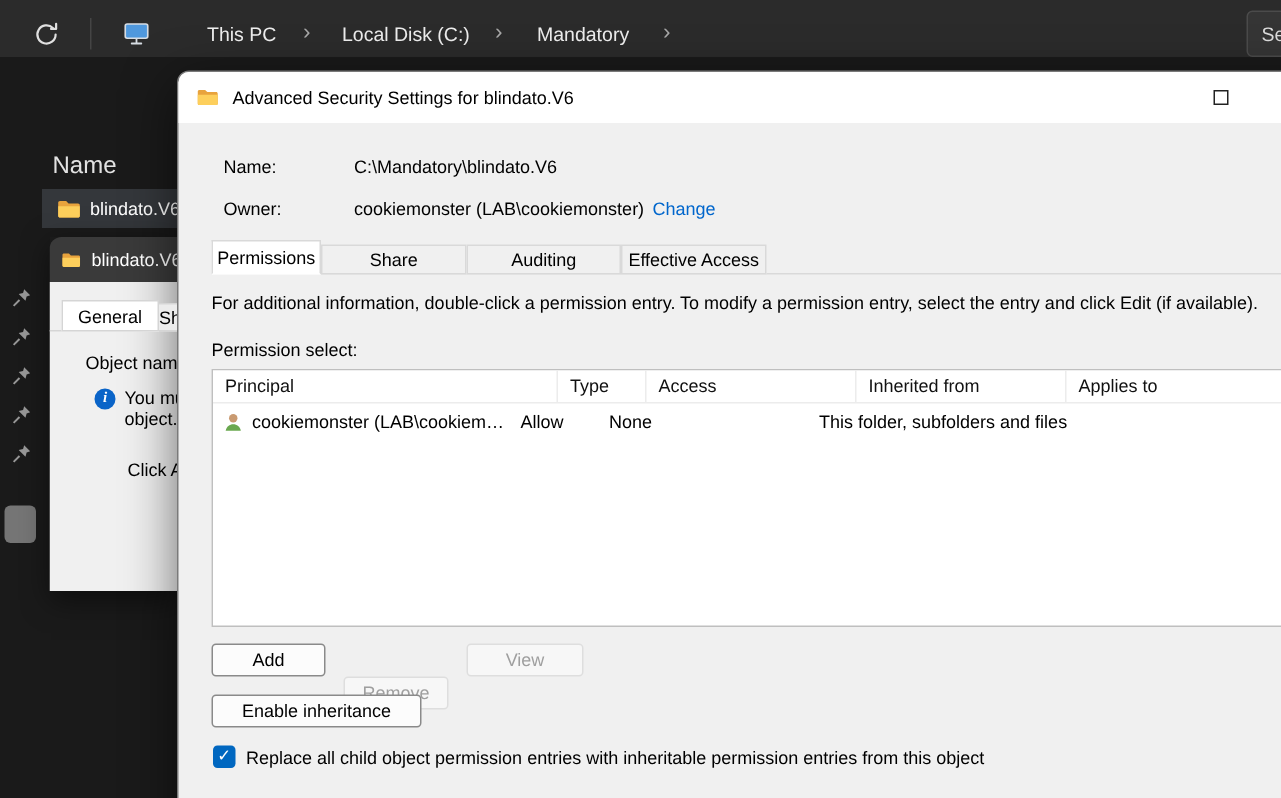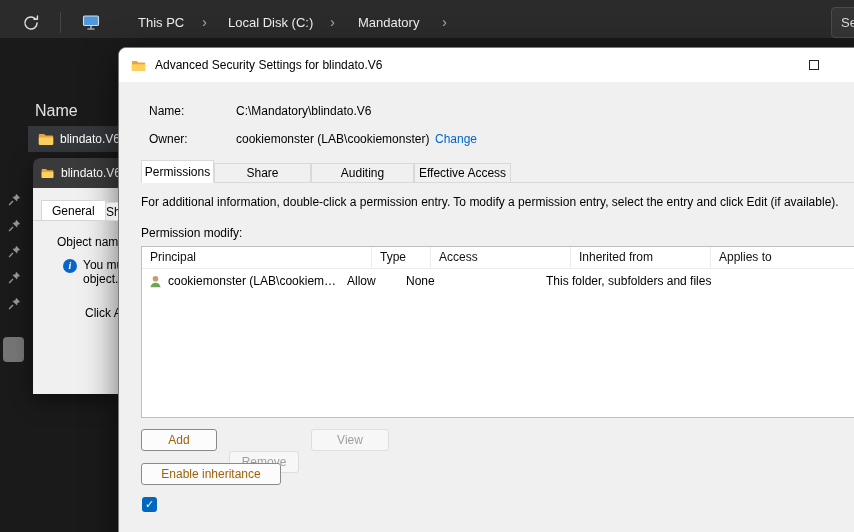--- a/index.html
+++ b/index.html
@@ -83,21 +83,21 @@
         border-right:1px solid #ececec; white-space:nowrap; overflow:hidden; }
   .thA { width:230px; } .thB { width:59px; } .thC { width:140px; } .thD { width:140px; } .thE { flex:1; border-right:none; }
   .trow { position:absolute; top:23px; left:0; right:0; height:22px; display:flex; align-items:center; }
   .td { flex:none; font-size:12px; color:#000; padding-left:8px; white-space:nowrap; overflow:hidden; }
   .tdA { width:197px; display:flex; align-items:center; padding-left:6px; }
   .tdA svg { flex:none; margin-right:5px; }
   .tdA span { flex:1; white-space:nowrap; overflow:hidden; text-overflow:ellipsis; font-size:12px; }
   .tdB { width:59px; } .tdC { width:140px; } .tdD { width:140px; } .tdE { flex:1; }
 
   .btn { position:absolute; height:22px; background:#fcfcfc; border:1px solid #8a8a8a; border-radius:3px;
-         font-size:12px; text-align:center; line-height:20px; color:#a16207; cursor:default; }
+         font-size:12px; text-align:center; line-height:20px; color:#000000; cursor:default; }
   .btn.dis { background:#f7f7f7; border-color:#dedede; color:#9f9f9f; }
   .btn-add { top:381px; left:22px; width:76px; }
   .btn-remove { top:403px; left:110px; width:70px; }
   .btn-view { top:381px; left:192px; width:78px; }
   .btn-inherit { top:415px; left:22px; width:140px; }
 
   .cbx { position:absolute; top:449px; left:23px; width:15px; height:15px; background:#0067C0; border-radius:3px;
          color:#fff; text-align:center; line-height:15px; font-size:11px; cursor:default; }
   .cbxlabel { position:absolute; top:450px; left:45px; font-size:12px; color:#000; white-space:nowrap; cursor:default; }
 </style>
@@ -216,21 +216,21 @@
 
     <div class="tabstrip">
       <div class="tab tabA active">Permissions</div>
       <div class="tab tabB">Share</div>
       <div class="tab tabC">Auditing</div>
       <div class="tab tabD">Effective Access</div>
     </div>
     <div class="tabline"></div>
 
     <div class="sec-info">For additional information, double-click a permission entry. To modify a permission entry, select the entry and click Edit (if available).</div>
-    <div class="sec-entries">Permission modify:</div>
+    <div class="sec-entries">Permission select:</div>
 
     <div class="table">
       <div class="thead">
         <div class="th thA">Principal</div>
         <div class="th thB">Type</div>
         <div class="th thC">Access</div>
         <div class="th thD">Inherited from</div>
         <div class="th thE">Applies to</div>
       </div>
       <div class="trow">
@@ -248,15 +248,16 @@
     </div>
 
     <div class="btn btn-add">Add</div>
     <div class="btn btn-remove dis">Remove</div>
     <div class="btn btn-view dis">View</div>
     <div class="btn btn-inherit">Enable inheritance</div>
 
     <div class="cbx">
       <span>✓</span>
     </div>
+    <div class="cbxlabel">Replace all child object permission entries with inheritable permission entries from this object</div>
   </div>
 
 </div>
 
 </body></html>

